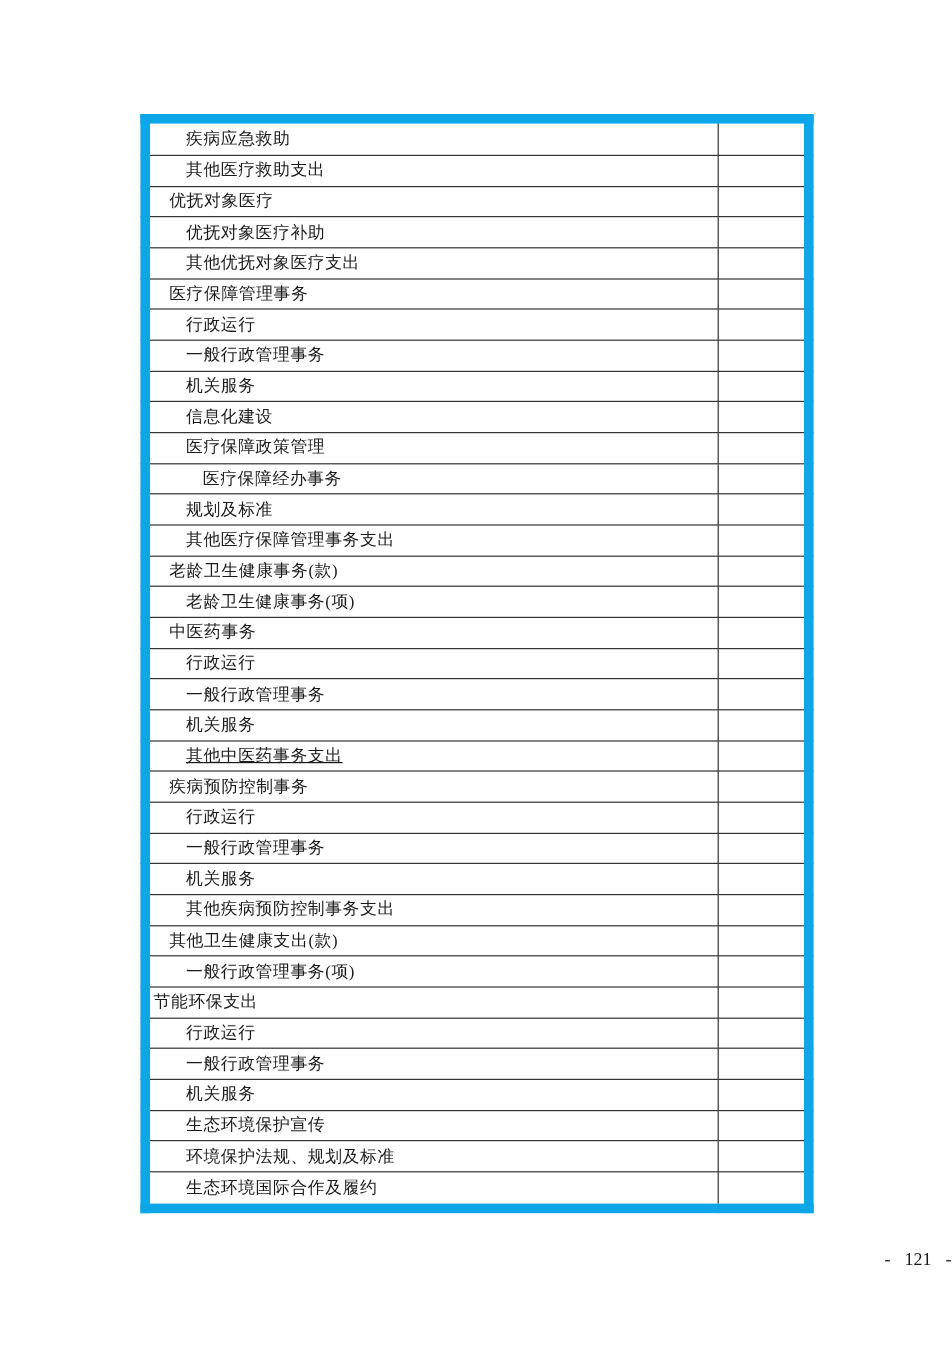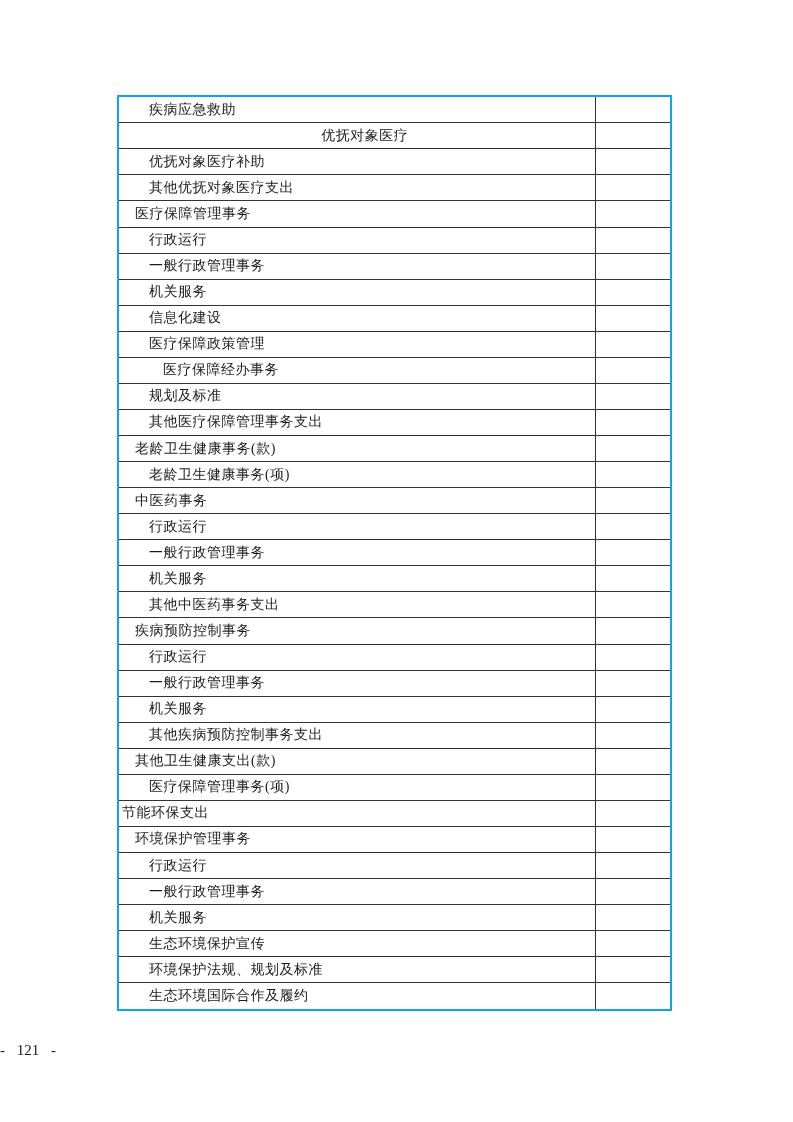--- a/index.html
+++ b/index.html
@@ -18,42 +18,42 @@
     background: #ffffff;
   }
   table.budget-table {
     position: absolute;
     left: 117px;
     top: 95px;
     width: 553px;
     height: 916px;
     border-collapse: collapse;
     table-layout: fixed;
-    border: 2px solid #0ea5e9;
+    border: 8px solid #0ea5e9;
   }
   table.budget-table col.col-label { width: 477px; }
   table.budget-table col.col-value { width: 76px; }
   table.budget-table td {
     border: 1px solid #333333;
     font-size: 14px;
     color: #1a1a1a;
     vertical-align: middle;
     padding: 0;
     white-space: nowrap;
     overflow: hidden;
     letter-spacing: 0.5px;
   }
   table.budget-table td.cell-label { text-align: left; }
   table.budget-table td.cell-value { text-align: right; }
   .page-number {
     position: absolute;
     left: 0;
     top: 1042px;
     width: 793px;
-    text-align: left;
+    text-align: right;
     font-size: 15px;
     color: #1a1a1a;
     word-spacing: 8px;
   }
 </style>
 </head>
 <body>
 
 <div class="page">
 
@@ -61,21 +61,25 @@
     <colgroup>
       <col class="col-label">
       <col class="col-value">
     </colgroup>
     <tbody id="budget-table-body">
         <tr>
     <td class="cell-label" style="padding-left: 30px;">疾病应急救助</td>
     <td class="cell-value"></td>
   </tr>
         <tr>
-    <td class="cell-label" style="padding-left: 16px; text-align: center;">优抚对象医疗</td>
+    <td class="cell-label" style="padding-left: 30px;">其他医疗救助支出</td>
+    <td class="cell-value"></td>
+  </tr>
+        <tr>
+    <td class="cell-label" style="padding-left: 16px;">优抚对象医疗</td>
     <td class="cell-value"></td>
   </tr>
         <tr>
     <td class="cell-label" style="padding-left: 30px;">优抚对象医疗补助</td>
     <td class="cell-value"></td>
   </tr>
         <tr>
     <td class="cell-label" style="padding-left: 30px;">其他优抚对象医疗支出</td>
     <td class="cell-value"></td>
   </tr>
@@ -133,21 +137,21 @@
   </tr>
         <tr>
     <td class="cell-label" style="padding-left: 30px;">一般行政管理事务</td>
     <td class="cell-value"></td>
   </tr>
         <tr>
     <td class="cell-label" style="padding-left: 30px;">机关服务</td>
     <td class="cell-value"></td>
   </tr>
         <tr>
-    <td class="cell-label" style="padding-left: 30px;">其他中医药事务支出</td>
+    <td class="cell-label" style="padding-left: 30px; text-decoration: underline;">其他中医药事务支出</td>
     <td class="cell-value"></td>
   </tr>
         <tr>
     <td class="cell-label" style="padding-left: 16px;">疾病预防控制事务</td>
     <td class="cell-value"></td>
   </tr>
         <tr>
     <td class="cell-label" style="padding-left: 30px;">行政运行</td>
     <td class="cell-value"></td>
   </tr>
@@ -161,29 +165,25 @@
   </tr>
         <tr>
     <td class="cell-label" style="padding-left: 30px;">其他疾病预防控制事务支出</td>
     <td class="cell-value"></td>
   </tr>
         <tr>
     <td class="cell-label" style="padding-left: 16px;">其他卫生健康支出(款)</td>
     <td class="cell-value"></td>
   </tr>
         <tr>
-    <td class="cell-label" style="padding-left: 30px;">医疗保障管理事务(项)</td>
+    <td class="cell-label" style="padding-left: 30px;">一般行政管理事务(项)</td>
     <td class="cell-value"></td>
   </tr>
         <tr>
     <td class="cell-label" style="padding-left: 3px;">节能环保支出</td>
-    <td class="cell-value"></td>
-  </tr>
-        <tr>
-    <td class="cell-label" style="padding-left: 16px;">环境保护管理事务</td>
     <td class="cell-value"></td>
   </tr>
         <tr>
     <td class="cell-label" style="padding-left: 30px;">行政运行</td>
     <td class="cell-value"></td>
   </tr>
         <tr>
     <td class="cell-label" style="padding-left: 30px;">一般行政管理事务</td>
     <td class="cell-value"></td>
   </tr>

